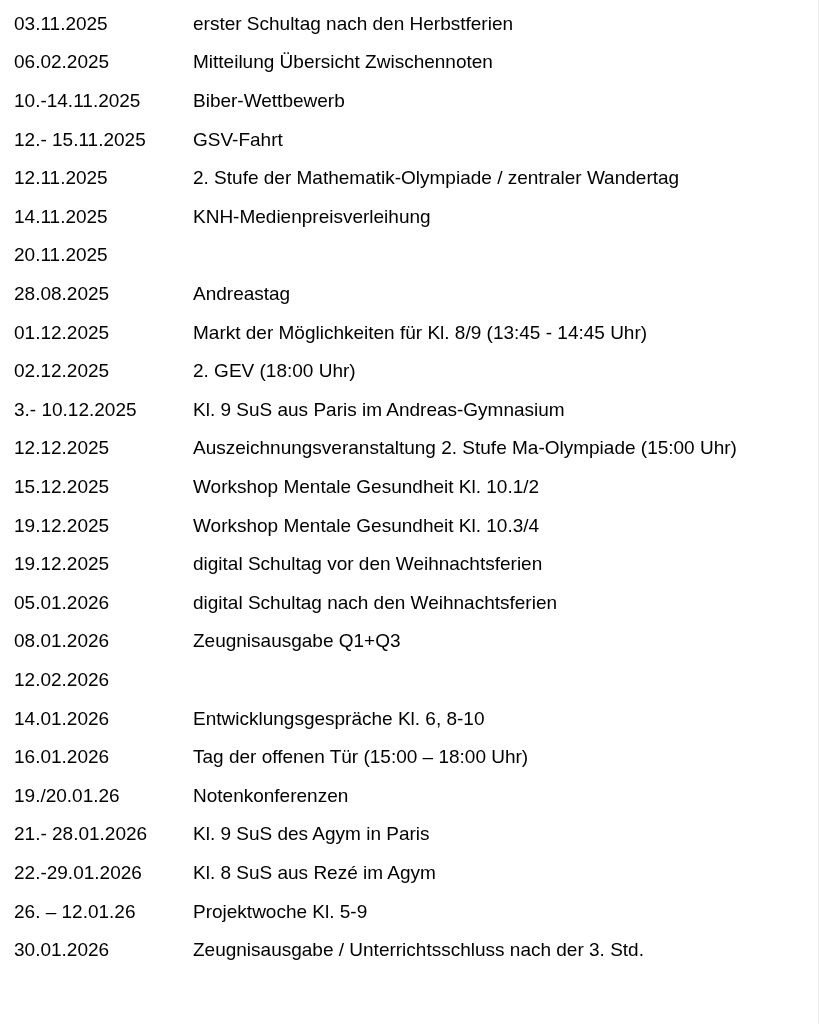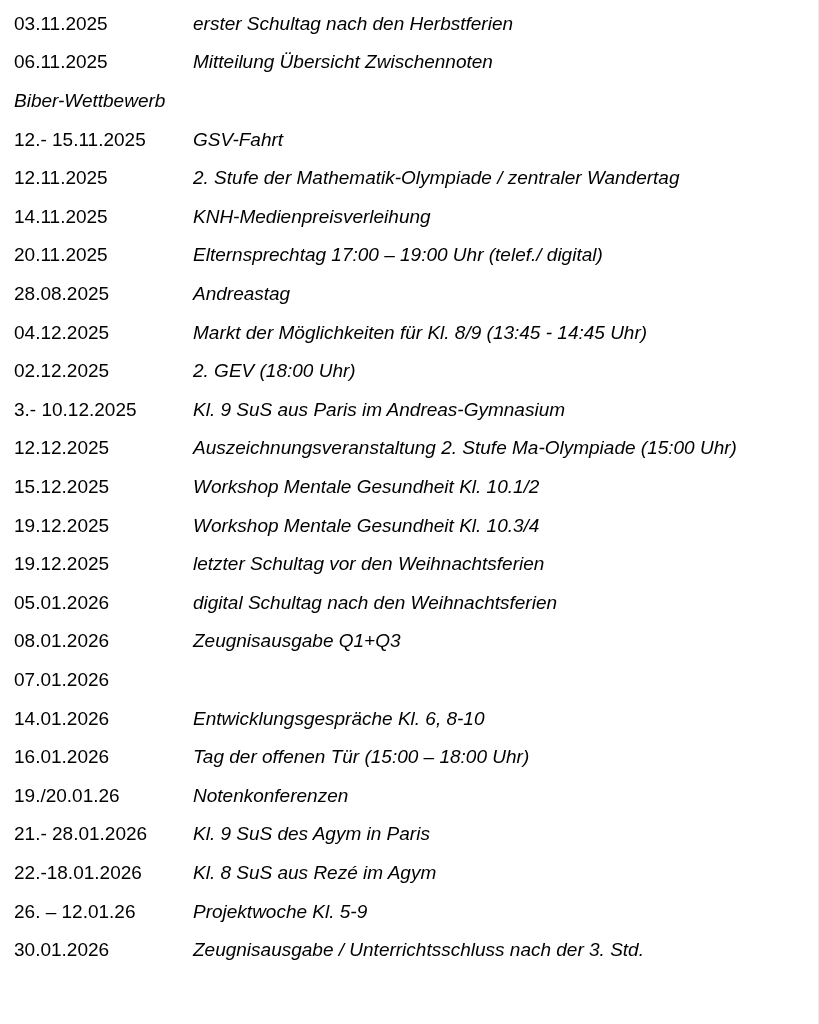--- a/index.html
+++ b/index.html
@@ -24,60 +24,59 @@
     line-height: 1.2;
     color: #000000;
     white-space: nowrap;
   }
   .date {
     width: 179px;
     flex-shrink: 0;
   }
   .event {
     flex: 1;
-    font-style: italic;
   }
 </style>
 </head>
 <body>
 
 <div class="page">
   <div class="row">
     <div class="date">03.11.2025</div>
     <div class="event">erster Schultag nach den Herbstferien</div>
   </div>
   <div class="row">
-    <div class="date">06.11.2025</div>
+    <div class="date">06.02.2025</div>
     <div class="event">Mitteilung Übersicht Zwischennoten</div>
   </div>
   <div class="row">
+    <div class="date">10.-14.11.2025</div>
     <div class="event">Biber-Wettbewerb</div>
   </div>
   <div class="row">
     <div class="date">12.- 15.11.2025</div>
     <div class="event">GSV-Fahrt</div>
   </div>
   <div class="row">
     <div class="date">12.11.2025</div>
     <div class="event">2. Stufe der Mathematik-Olympiade / zentraler Wandertag</div>
   </div>
   <div class="row">
     <div class="date">14.11.2025</div>
     <div class="event">KNH-Medienpreisverleihung</div>
   </div>
   <div class="row">
     <div class="date">20.11.2025</div>
-    <div class="event">Elternsprechtag 17:00 – 19:00 Uhr (telef./ digital)</div>
   </div>
   <div class="row">
     <div class="date">28.08.2025</div>
     <div class="event">Andreastag</div>
   </div>
   <div class="row">
-    <div class="date">04.12.2025</div>
+    <div class="date">01.12.2025</div>
     <div class="event">Markt der Möglichkeiten für Kl. 8/9 (13:45 - 14:45 Uhr)</div>
   </div>
   <div class="row">
     <div class="date">02.12.2025</div>
     <div class="event">2. GEV (18:00 Uhr)</div>
   </div>
   <div class="row">
     <div class="date">3.- 10.12.2025</div>
     <div class="event">Kl. 9 SuS aus Paris im Andreas-Gymnasium</div>
   </div>
@@ -88,51 +87,51 @@
   <div class="row">
     <div class="date">15.12.2025</div>
     <div class="event">Workshop Mentale Gesundheit Kl. 10.1/2</div>
   </div>
   <div class="row">
     <div class="date">19.12.2025</div>
     <div class="event">Workshop Mentale Gesundheit Kl. 10.3/4</div>
   </div>
   <div class="row">
     <div class="date">19.12.2025</div>
-    <div class="event">letzter Schultag vor den Weihnachtsferien</div>
+    <div class="event">digital Schultag vor den Weihnachtsferien</div>
   </div>
   <div class="row">
     <div class="date">05.01.2026</div>
     <div class="event">digital Schultag nach den Weihnachtsferien</div>
   </div>
   <div class="row">
     <div class="date">08.01.2026</div>
     <div class="event">Zeugnisausgabe Q1+Q3</div>
   </div>
   <div class="row">
-    <div class="date">07.01.2026</div>
+    <div class="date">12.02.2026</div>
   </div>
   <div class="row">
     <div class="date">14.01.2026</div>
     <div class="event">Entwicklungsgespräche Kl. 6, 8-10</div>
   </div>
   <div class="row">
     <div class="date">16.01.2026</div>
     <div class="event">Tag der offenen Tür (15:00 – 18:00 Uhr)</div>
   </div>
   <div class="row">
     <div class="date">19./20.01.26</div>
     <div class="event">Notenkonferenzen</div>
   </div>
   <div class="row">
     <div class="date">21.- 28.01.2026</div>
     <div class="event">Kl. 9 SuS des Agym in Paris</div>
   </div>
   <div class="row">
-    <div class="date">22.-18.01.2026</div>
+    <div class="date">22.-29.01.2026</div>
     <div class="event">Kl. 8 SuS aus Rezé im Agym</div>
   </div>
   <div class="row">
     <div class="date">26. – 12.01.26</div>
     <div class="event">Projektwoche Kl. 5-9</div>
   </div>
   <div class="row">
     <div class="date">30.01.2026</div>
     <div class="event">Zeugnisausgabe / Unterrichtsschluss nach der 3. Std.</div>
   </div>

